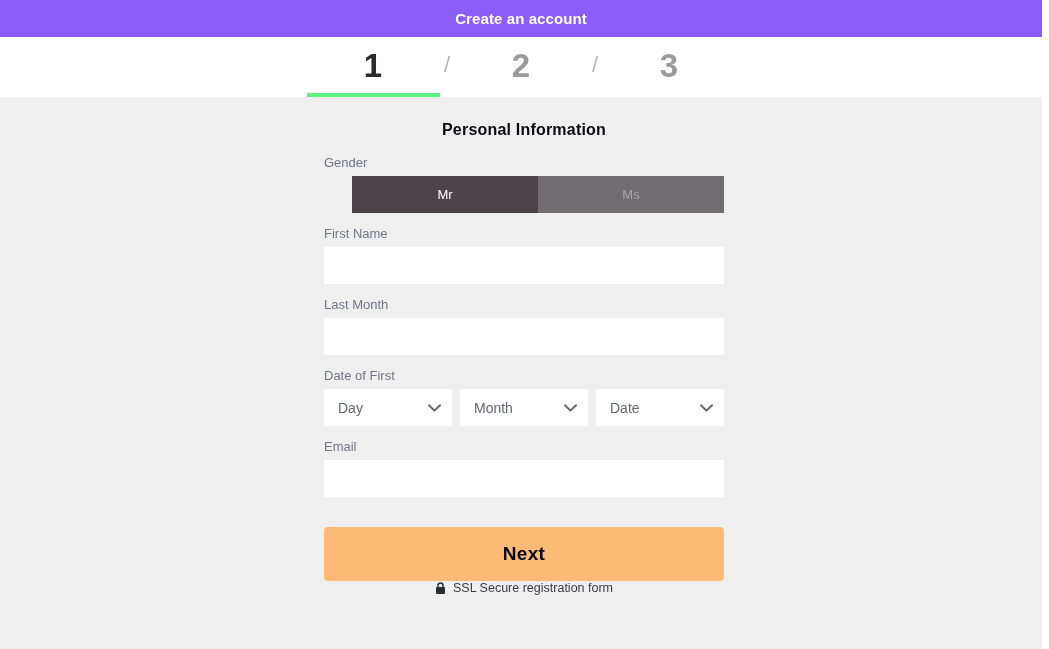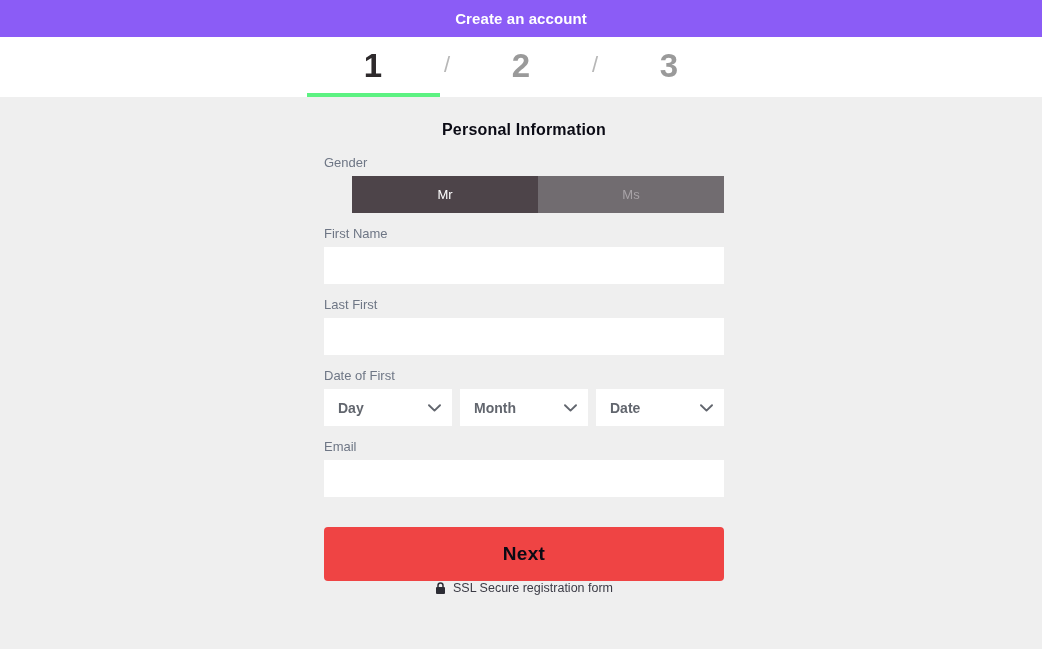--- a/index.html
+++ b/index.html
@@ -184,21 +184,20 @@
     font-family: "Liberation Sans", sans-serif;
     font-size: 14px;
     color: #333333;
   }
 
   
   .dob-row {
     display: flex;
     width: 400px;
     gap: 8px;
-    font-weight: bold;
   }
 
   .select-box {
     position: relative;
     height: 37px;
     background: #ffffff;
     display: flex;
     align-items: center;
     cursor: pointer;
   }
@@ -223,21 +222,21 @@
     margin-right: 6px;
   }
 
   .chev svg { display: block; }
 
   
   .next-btn {
     width: 400px;
     height: 54px;
     margin-top: 17px;
-    background: #ef4444;
+    background: #fdba74;
     border: none;
     border-radius: 4px;
     font-family: "Liberation Sans", sans-serif;
     font-size: 19px;
     font-weight: bold;
     color: #0a0a14;
     cursor: pointer;
     letter-spacing: 0.3px;
   }
 
@@ -305,21 +304,21 @@
         </div>
 
         
         <div class="field-group">
           <div class="field-label">First Name</div>
           <input class="text-input" type="text" value="" style="">
         </div>
 
         
         <div class="field-group">
-          <div class="field-label">Last First</div>
+          <div class="field-label">Last Month</div>
           <input class="text-input" type="text" value="" style="">
         </div>
 
         
         <div class="field-group">
           <div class="field-label">Date of First</div>
           <div class="dob-row">
 
             <div class="select-box select-day">
               <span class="select-value">Day</span>

